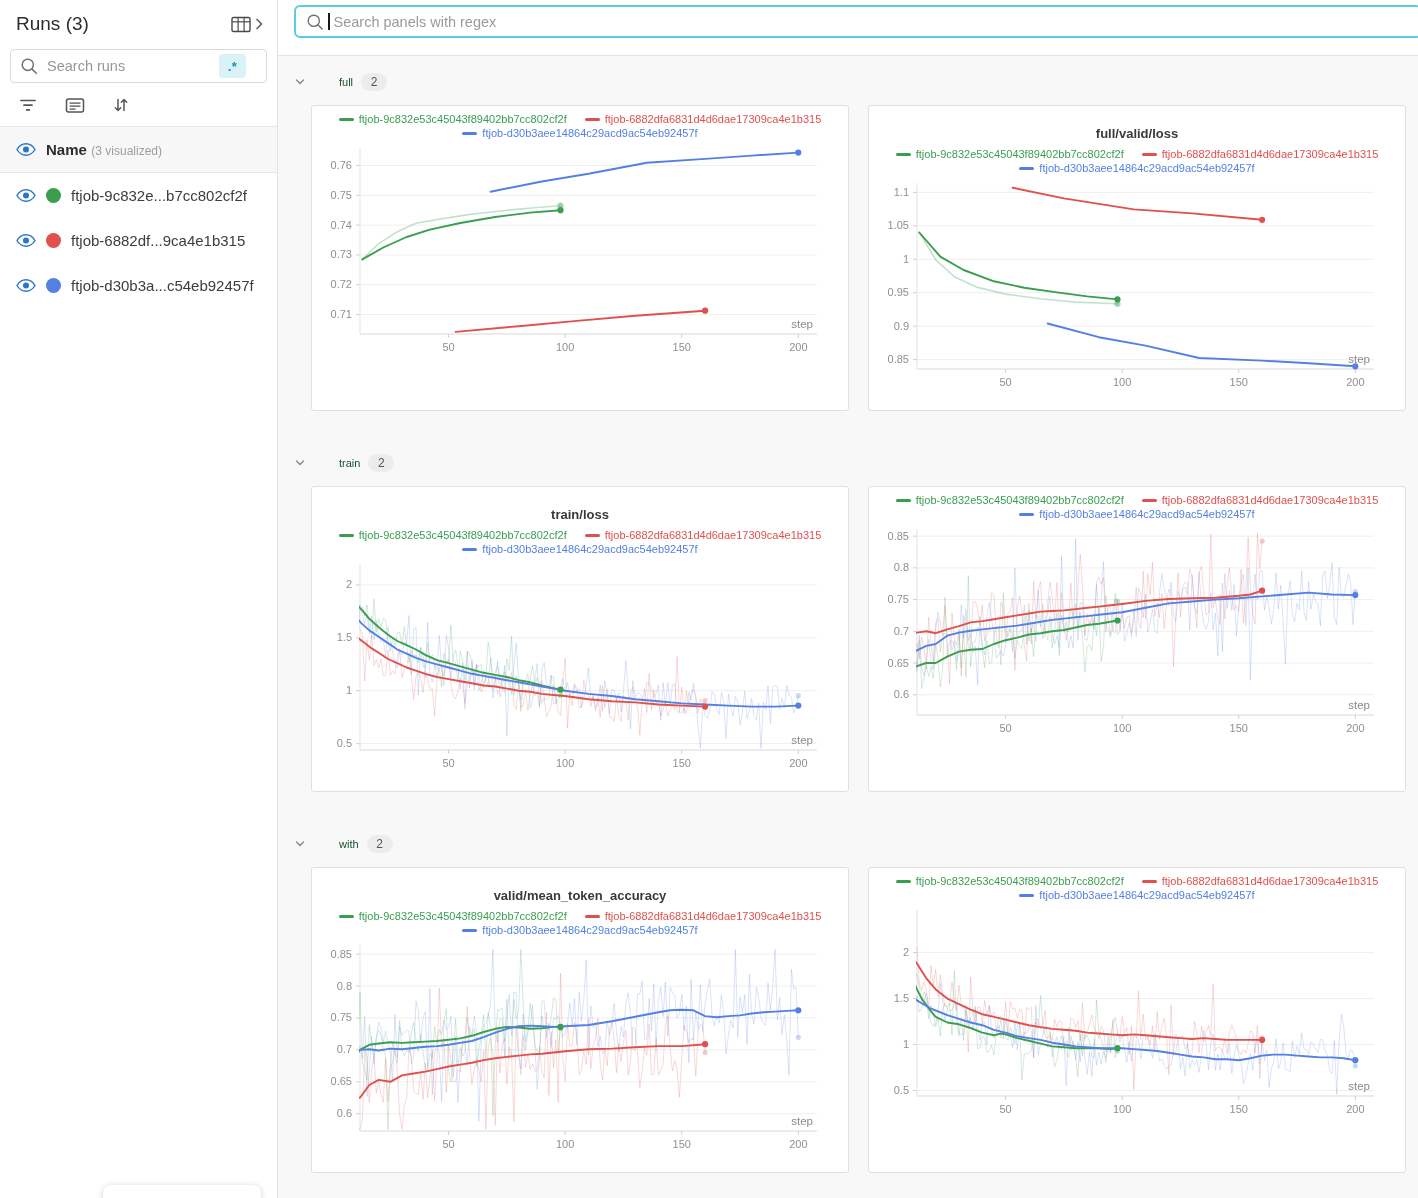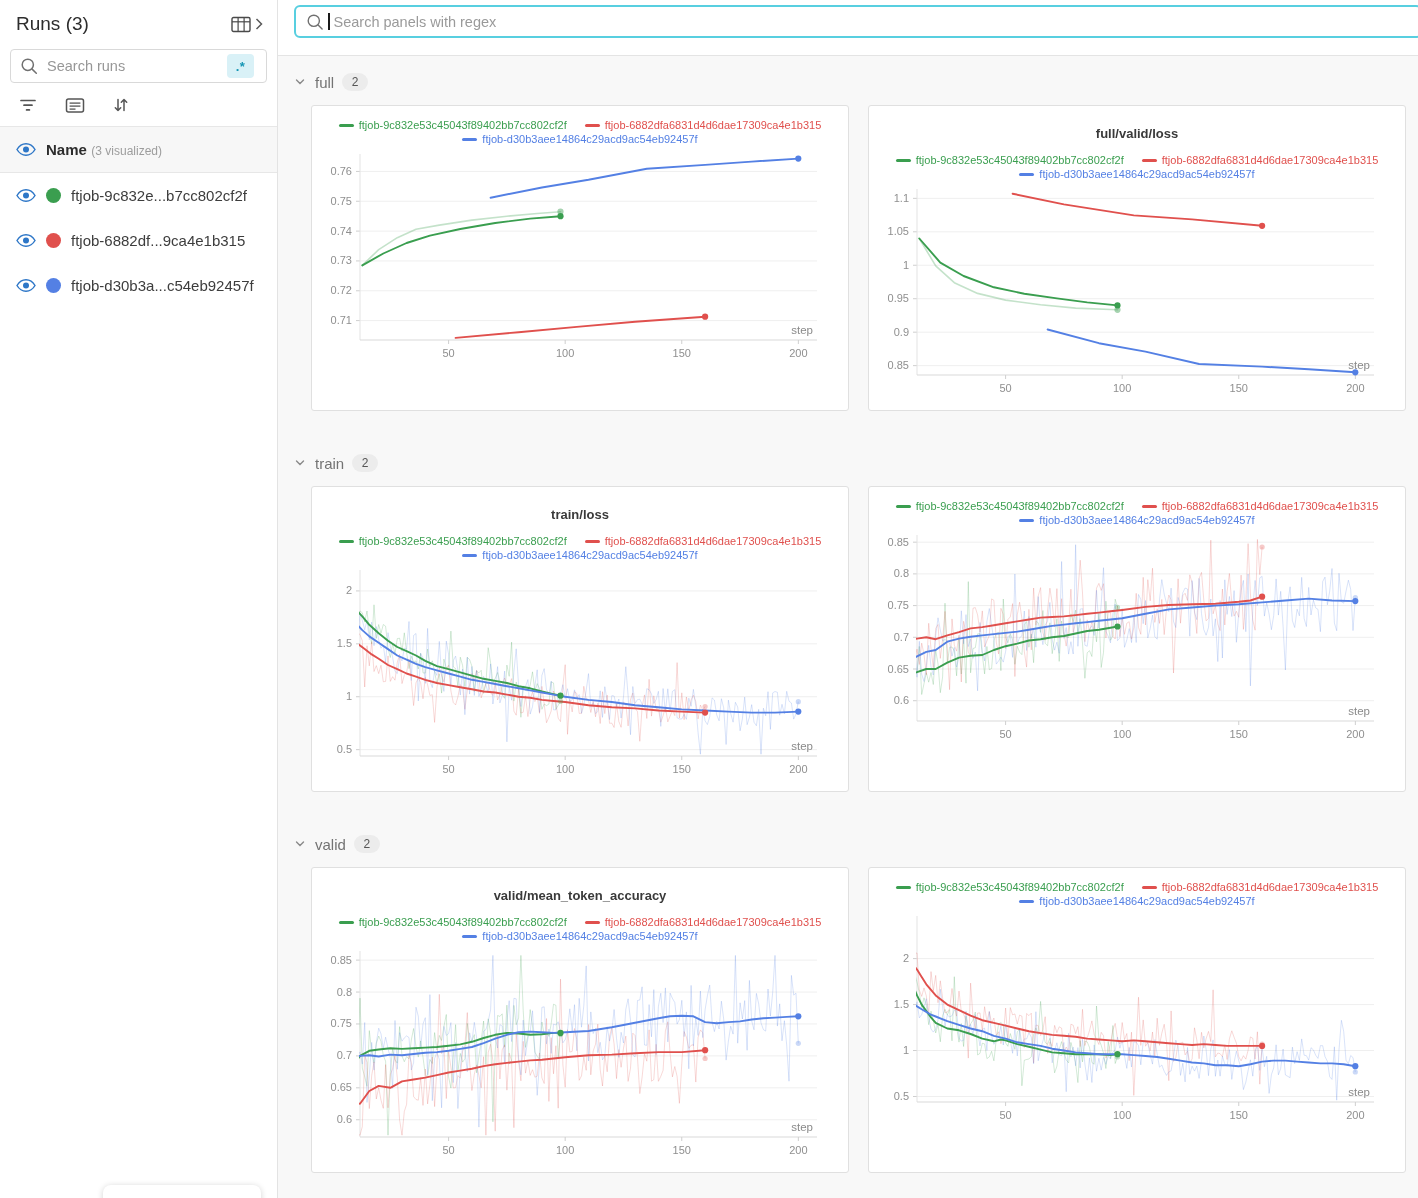--- a/index.html
+++ b/index.html
@@ -8,21 +8,21 @@
     font-family:"Liberation Sans",sans-serif;background:#fff;color:#333;
   }
   .app{display:flex;width:100%;height:100%;}
 
   
   .sidebar{width:278px;min-width:278px;background:#fff;border-right:1px solid #e3e3e3;box-sizing:border-box;}
   .sidebar-header{display:flex;align-items:center;justify-content:space-between;padding:13px 14px 8px 16px;}
   .sidebar-title{font-size:19px;color:#2d2d2d;}
   .sidebar-header-icons{display:flex;align-items:center;gap:3px;}
   .run-search{margin:6px 10px 0 10px;height:32px;border:1px solid #d9d9d9;border-radius:4px;
-    display:flex;align-items:center;padding:0 12px 0 9px;gap:7px;background:#fff;}
+    display:flex;align-items:center;padding:0 20px 0 9px;gap:7px;background:#fff;}
   .run-search input{border:none;outline:none;flex:1;min-width:0;font-size:14.5px;color:#333;font-family:"Liberation Sans",sans-serif;background:transparent;}
   .run-search input::placeholder{color:#979797;}
   .regex-btn{background:#d9f1f7;color:#1495b4;border-radius:4px;width:27px;height:24px;flex:none;
     display:flex;align-items:center;justify-content:center;font-size:13px;font-weight:bold;letter-spacing:.5px;cursor:pointer;}
   .sidebar-tools{display:flex;align-items:center;gap:27px;padding:13px 0 12px 18px;}
   .tool-icon{display:flex;align-items:center;cursor:pointer;}
   .name-header{height:45px;background:#f7f7f7;border-top:1px solid #e7e7e7;border-bottom:1px solid #e7e7e7;
     display:flex;align-items:center;gap:10px;padding:0 16px;}
   .name-label{font-size:15px;font-weight:bold;color:#2d2d2d;}
   .name-sub{font-size:12px;color:#9d9d9d;}
@@ -35,26 +35,26 @@
   .topbar{height:55px;background:#fff;position:relative;flex:none;}
   .panel-search{position:absolute;left:16px;top:5px;right:-4px;height:29px;background:#fff;
     border:2px solid #58cfe0;border-radius:6px;display:flex;align-items:center;padding-left:10px;gap:4px;}
   .caret{width:1.5px;height:17px;background:#1a1a1a;animation:blink 1.1s step-start infinite;}
   @keyframes blink{0%,49%{opacity:1}50%,100%{opacity:0}}
   .panel-search .ph{color:#9a9a9a;font-size:14.5px;}
   .content{flex:1;background:#f8f8f8;border-top:1px solid #e4e4e4;padding:16px 0 0 15px;overflow:hidden;}
 
   .panel-section{margin-bottom:42px;}
   .section-header{display:flex;align-items:center;gap:8px;height:20px;margin-bottom:13px;cursor:pointer;}
-  .section-title{font-size:15px;color:#737373;}
+  .section-title{font-size:11px;color:#14532d;margin-left:24px;}
   .badge{background:#ececec;border-radius:10px;min-width:10px;padding:2px 8px;font-size:12px;color:#555;text-align:center;}
   .cards{display:flex;gap:19px;padding-left:18px;}
   .chart-card{width:538px;height:306px;box-sizing:border-box;background:#fff;border:1px solid #e0e0e0;border-radius:3px;overflow:hidden;}
   .chart-title{margin-top:20px;text-align:center;font-size:13px;font-weight:bold;color:#3a3a3a;}
-  .legend{margin-top:12px;}
+  .legend{margin-top:6px;}
   .legend-row{display:flex;justify-content:center;gap:18px;line-height:14px;}
   .legend-item{display:flex;align-items:center;gap:5px;}
   .legend-dash{width:15px;height:3px;border-radius:2px;flex:none;}
   .legend-name{font-size:11px;white-space:nowrap;}
   svg.chart{display:block;margin-top:4px;}
   .tick{font-size:11px;fill:#8f8f8f;font-family:"Liberation Sans",sans-serif;}
   .step-label{font-size:11.5px;fill:#8a8a8a;font-family:"Liberation Sans",sans-serif;}
 
   .bottom-popup{position:absolute;left:103px;top:1185px;width:158px;height:30px;background:#fff;
     border-radius:8px;box-shadow:0 1px 6px rgba(0,0,0,0.18);}
@@ -472,21 +472,21 @@
             </div>
           </div>
         </section>
         <section class="panel-section">
           <div class="section-header">
             <span style="display: flex;">
               <svg width="14" height="14" viewBox="0 0 14 14">
                 <polyline points="3.5,5 7,8.5 10.5,5" fill="none" stroke="#8a8a8a" stroke-width="1.4" stroke-linecap="round"></polyline>
               </svg>
             </span>
-            <span class="section-title">valid</span>
+            <span class="section-title">with</span>
             <span class="badge">2</span>
           </div>
           <div class="cards">
             <div class="chart-card">
               <div class="chart-title">valid/mean_token_accuracy</div>
               <div class="legend">
                 <div class="legend-row">
                   <span class="legend-item">
                     <span class="legend-dash" style="background: rgb(58, 158, 79);"></span>
                     <span class="legend-name" style="color: rgb(58, 158, 79);">ftjob-9c832e53c45043f89402bb7cc802cf2f</span>

